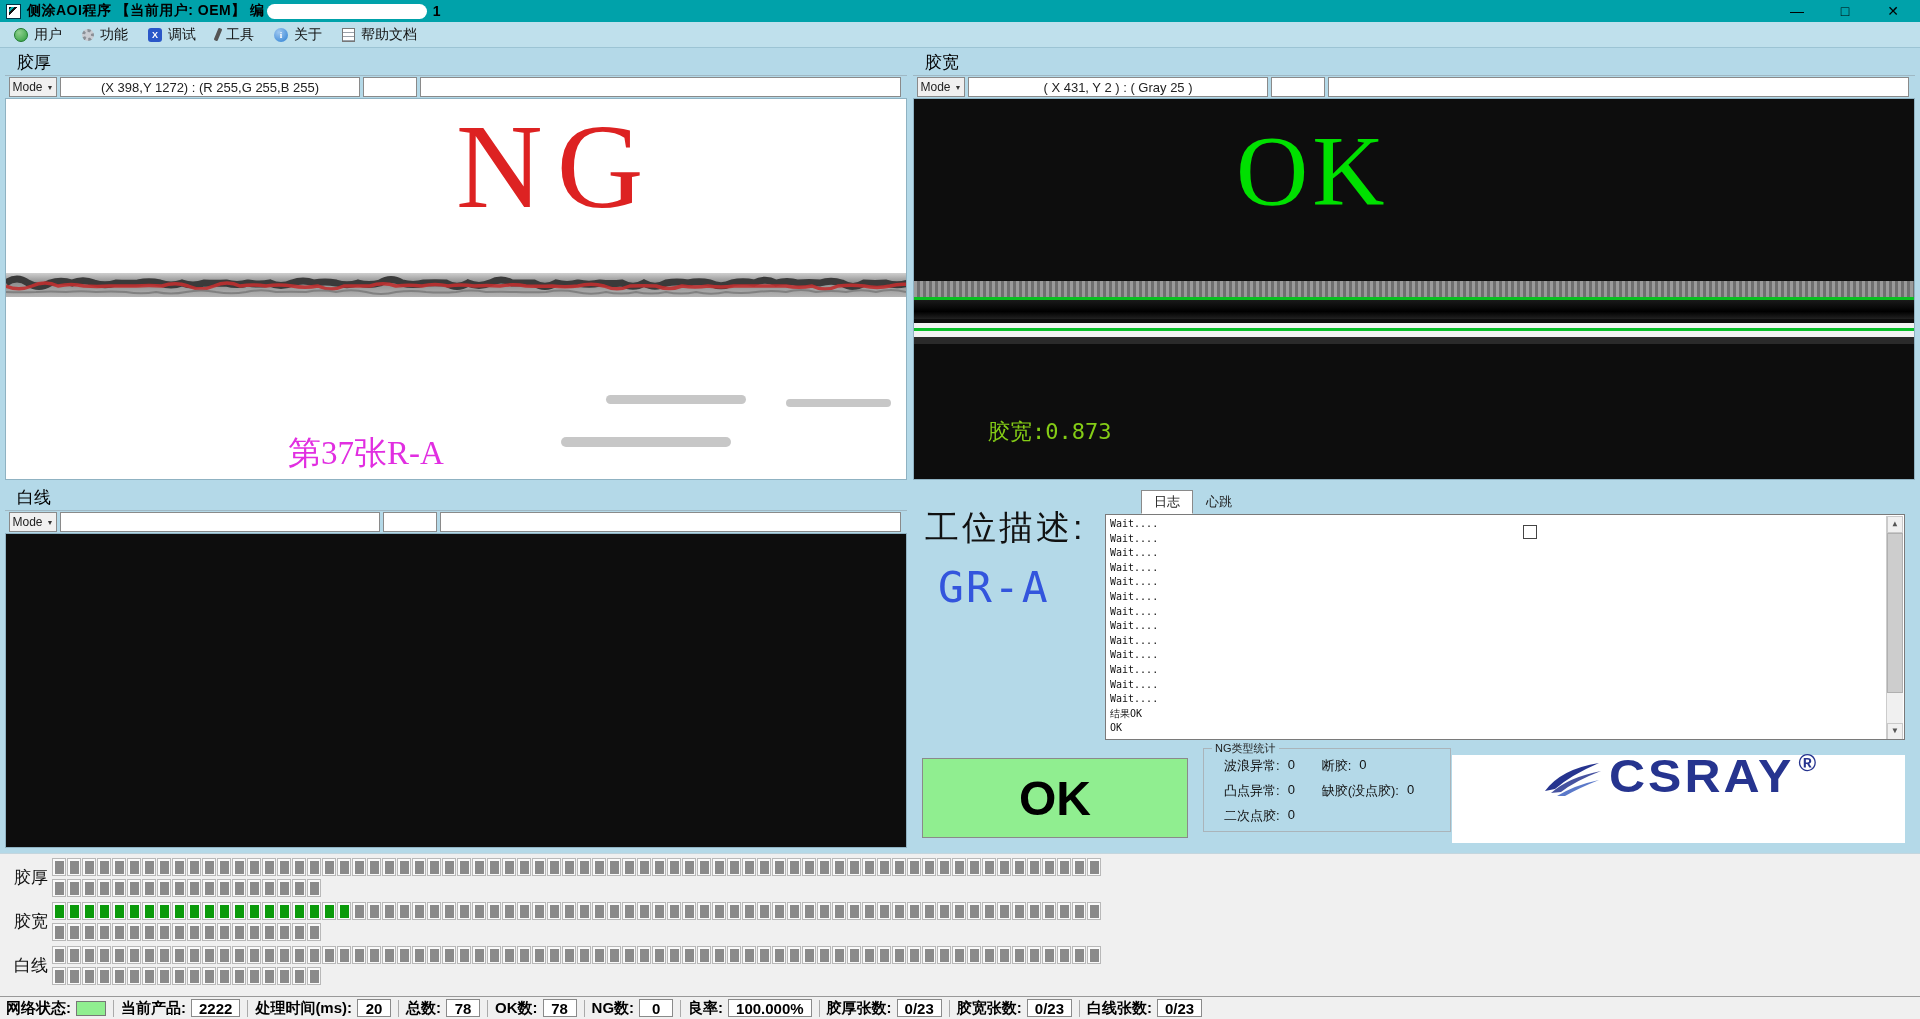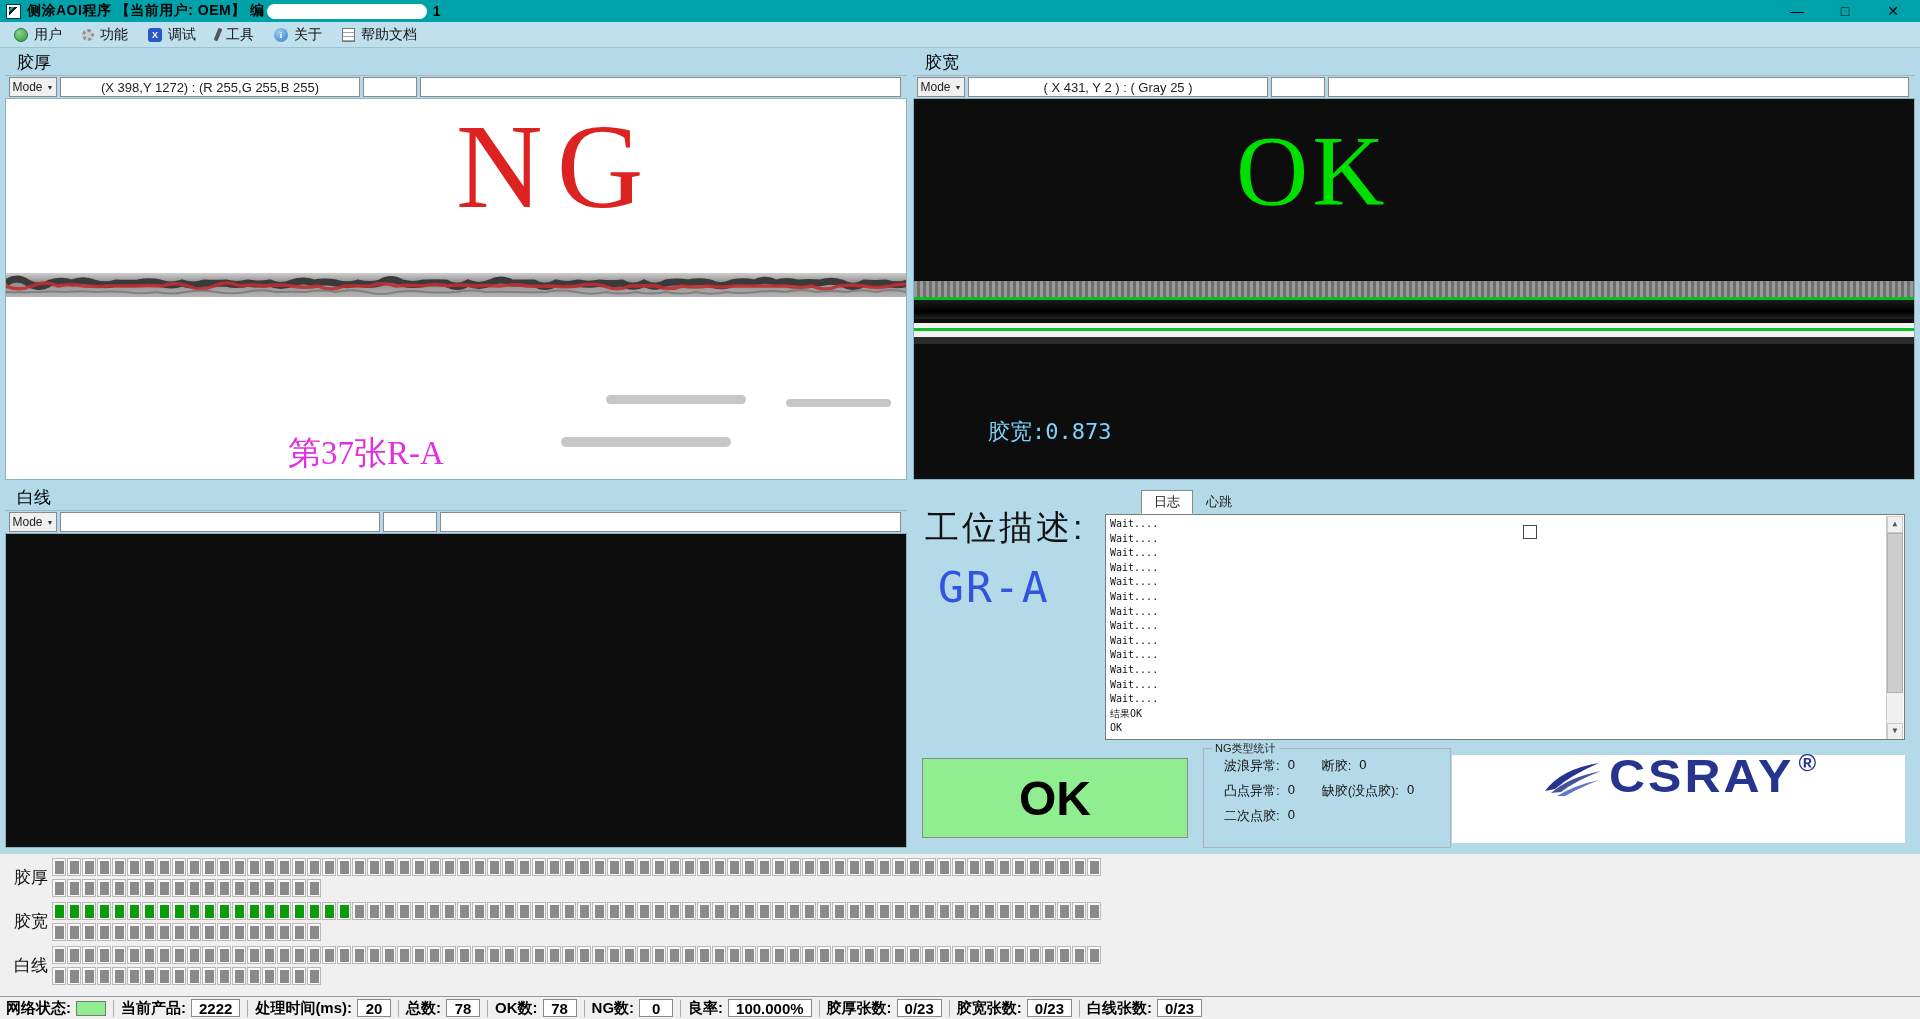--- a/index.html
+++ b/index.html
@@ -61,21 +61,21 @@
   .ok-text { position:absolute; left:322px; top:22px; font-family:"Liberation Serif",serif; font-size:100px;
              color:#00e000; line-height:1; letter-spacing:4px; }
   .band { position:absolute; left:0; width:100%; }
   .band-tex { top:182px; height:16px; background:repeating-linear-gradient(90deg,#9a9a9a 0 3px,#6f6f6f 3px 6px),linear-gradient(#bbb,#777); }
   .band-green1 { top:198px; height:3px; background:#09c020; }
   .band-dark { top:201px; height:19px; background:linear-gradient(#1a1a1a,#000 60%,#222); }
   .band-white { top:224px; height:14px; background:#f2f2f2; }
   .band-green2 { top:229px; height:3px; background:#0ac02a; }
   .band-tail { top:238px; height:7px; background:#2a2a2a; }
   .measure-text { position:absolute; left:74px; top:318px; font-family:"DejaVu Sans Mono",monospace;
-                  font-size:22px; color:#7dd3fc; }
+                  font-size:22px; color:#84cc16; }
 
   
   .station-label { position:absolute; left:925px; top:505px; font-size:34px; color:#111; letter-spacing:3px; }
   .station-value { position:absolute; left:938px; top:562px; font-family:"DejaVu Sans Mono",monospace;
                    font-size:43px; color:#3355dd; letter-spacing:2px; }
 
   .log-wrap { position:absolute; left:1105px; top:492px; width:800px; height:248px; }
   .log-tabs { display:flex; height:22px; align-items:flex-end;padding-left:36px; }
   .log-tab { padding:2px 12px; font-size:13px; color:#222; border:1px solid transparent; }
   .log-tab.active { background:#fff; border:1px solid #8a8a8a; border-bottom:1px solid #fff; }
@@ -87,21 +87,21 @@
   .log-scroll { position:absolute; right:1px; top:1px; width:17px; height:224px; background:#f0f0f0; border-left:1px solid #ccc; }
   .scroll-btn { height:17px; width:100%; background:#f0f0f0; border:1px solid #c9c9c9; font-size:8px; color:#555;
                 display:flex; align-items:center; justify-content:center; }
   .scroll-down { position:absolute; bottom:0; }
   .scroll-thumb { position:absolute; top:17px; left:0; width:100%; height:160px; background:#cdcdcd; border:1px solid #b0b0b0; }
 
   .ok-button { position:absolute; left:922px; top:758px; width:266px; height:80px; background:#90ee90;
                border:1px solid #8a8a8a; display:flex; align-items:center; justify-content:center;
                font-size:48px; font-weight:bold; color:#000; }
 
-  .ng-stats { position:absolute; left:1203px; top:748px; width:248px; height:100px;
+  .ng-stats { position:absolute; left:1203px; top:748px; width:248px; height:84px;
               border:1px solid #aab4ba; padding:8px 6px 4px 8px; }
   .ng-stats-title { position:absolute; left:8px; top:-8px; background:#b4d9e8; padding:0 3px; font-size:11px; color:#222; }
   .ng-cols { display:flex; gap:10px; }
   .ng-col { display:flex; flex-direction:column; gap:7px;margin-left:12px; }
   .ng-item { font-size:13px; color:#111; white-space:nowrap; display:flex; gap:8px; }
   .ng-val { min-width:12px; }
 
   .logo-box { position:absolute; left:1452px; top:755px; width:453px; height:88px; background:#fff;
               display:flex; flex-direction:column; align-items:center; justify-content:space-between; }
   .logo-row { display:flex; align-items:flex-start; gap:4px; }

